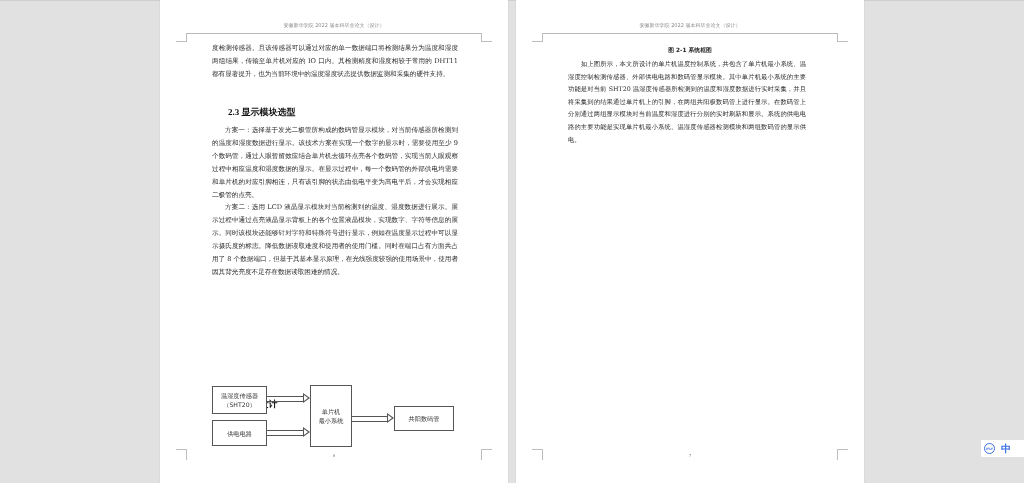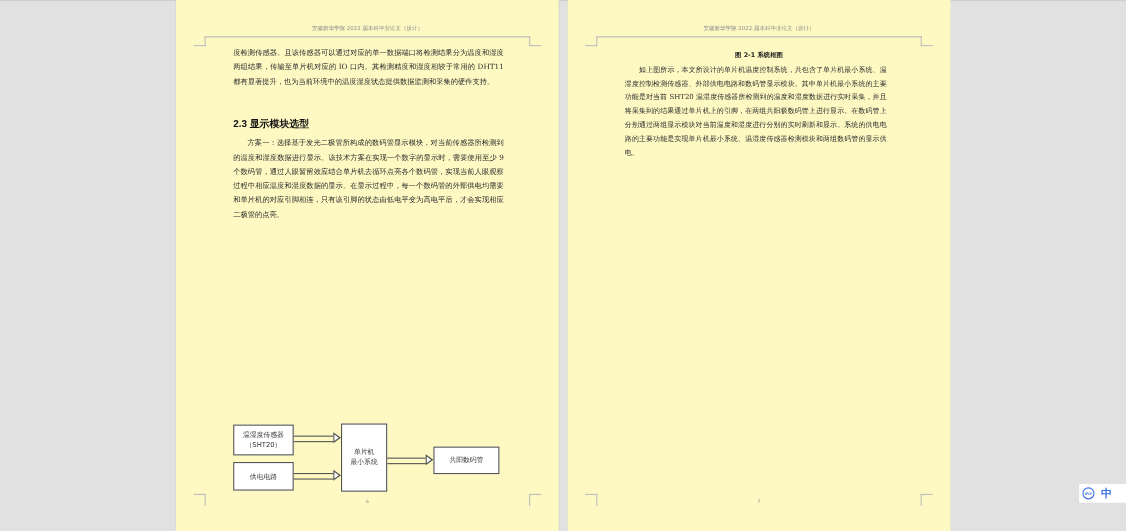--- a/index.html
+++ b/index.html
@@ -4,21 +4,21 @@
 <style>
   html, body { margin: 0; padding: 0; }
   body {
     width: 1024px; height: 483px; overflow: hidden;
     background: #e1e1e1;
     position: relative;
     font-family: "DejaVu Sans", sans-serif;
   }
   .topline { position: absolute; left: 0; top: 0; width: 1024px; height: 1px; background: #cfcfcf; }
   .page {
-    position: absolute; top: 0; height: 483px; background: #fef9c3;
+    position: absolute; top: 0; height: 483px; background: #ffffff;
     box-shadow: 0 0 1px rgba(0,0,0,0.15);
   }
   #page-left { left: 160px; width: 348px; }
   #page-right { left: 516px; width: 348px; }
 
   .header-text {
     position: absolute; top: 22px; left: 0; width: 100%;
     text-align: center; font-size: 5px; color: #8a8a8a;
   }
   .header-rule { position: absolute; top: 33px; left: 26px; right: 26px; height: 1px; background: #b8b8b8; }
@@ -31,21 +31,21 @@
   .page-num { position: absolute; top: 453px; left: 0; width: 100%; text-align: center; font-size: 4px; color: #888; }
 
   .body-text {
     position: absolute; left: 52px; width: 246px;
     font-size: 6.6px; line-height: 12.9px; color: #2a2a2a;
     font-family: "DejaVu Serif", serif; text-align: justify;
   }
   .body-text p { margin: 0; }
   .indent { text-indent: 13px; }
 
-  .h2 { position: absolute; left: 52px; font-size: 9px; font-weight: bold; color: #111; font-family: Liberation Sans, sans-serif; }
+  .h2 { position: absolute; left: 68px; font-size: 9px; font-weight: bold; color: #111; font-family: Liberation Serif, serif; }
 
   
   .box { position: absolute; border: 1px solid #555; background: #fff; font-size: 6.2px; color: #333; display: flex; align-items: center; justify-content: center; text-align: center; line-height: 9px; font-family: "DejaVu Sans", sans-serif; }
   .arrow { position: absolute; height: 4px; border-top: 1px solid #555; border-bottom: 1px solid #555; }
   .arrow::after {
     content: ""; position: absolute; right: -7px; top: -4px;
     width: 0; height: 0;
     border-top: 5px solid transparent; border-bottom: 5px solid transparent; border-left: 7px solid #555;
   }
   .arrow::before {
@@ -76,20 +76,21 @@
   <div class="corner tr"></div>
 
   <div class="body-text" style="top:42px;">
     <p>度检测传感器。且该传感器可以通过对应的单一数据端口将检测结果分为温度和湿度两组结果，传输至单片机对应的 IO 口内。其检测精度和湿度相较于常用的 DHT11 都有显著提升，也为当前环境中的温度湿度状态提供数据监测和采集的硬件支持。</p>
   </div>
 
   <div class="h2" style="top:106px;">2.3 显示模块选型</div>
 
   <div class="body-text" style="top:124px;">
     <p class="indent">方案一：选择基于发光二极管所构成的数码管显示模块，对当前传感器所检测到的温度和湿度数据进行显示。该技术方案在实现一个数字的显示时，需要使用至少 9 个数码管，通过人眼暂留效应结合单片机去循环点亮各个数码管，实现当前人眼观察过程中相应温度和湿度数据的显示。在显示过程中，每一个数码管的外部供电均需要和单片机的对应引脚相连，只有该引脚的状态由低电平变为高电平后，才会实现相应二极管的点亮。</p>
+    <p class="indent">方案二：选用 LCD 液晶显示模块对当前检测到的温度、湿度数据进行展示。展示过程中通过点亮液晶显示背板上的各个位置液晶模块，实现数字、字符等信息的展示。同时该模块还能够针对字符和特殊符号进行显示，例如在温度显示过程中可以显示摄氏度的标志。降低数据读取难度和使用者的使用门槛。同时在端口占有方面共占用了 8 个数据端口，但基于其基本显示原理，在光线强度较强的使用场景中，使用者因其背光亮度不足存在数据读取困难的情况。</p>
   </div>
 
   <div class="h2" style="top:366px;margin-top:32px;">2.4 方案设计</div>
 
   <div class="box" style="left:52px; top:386px; width:53px; height:26px;">
     <div>
       <div>温湿度传感器</div>
       <div>（SHT20）</div>
     </div>
   </div>

